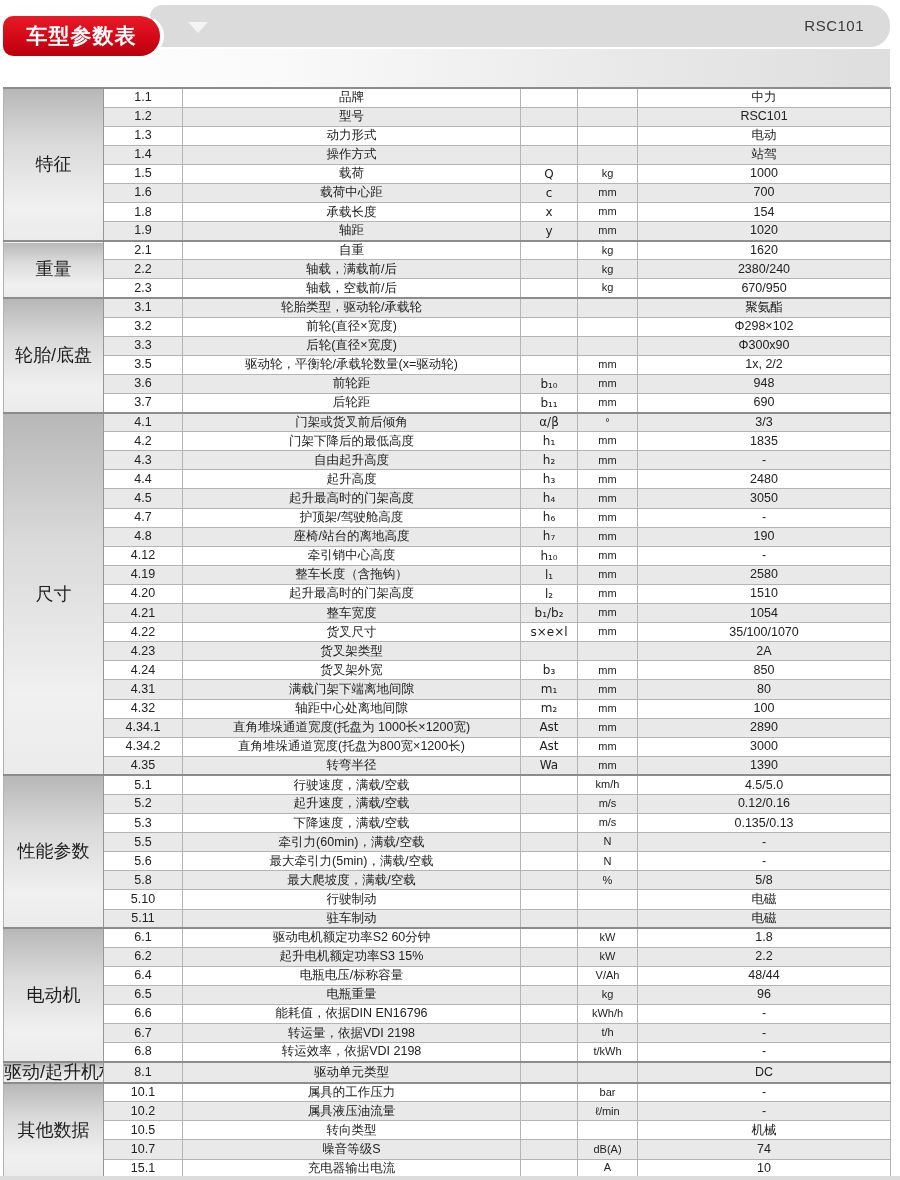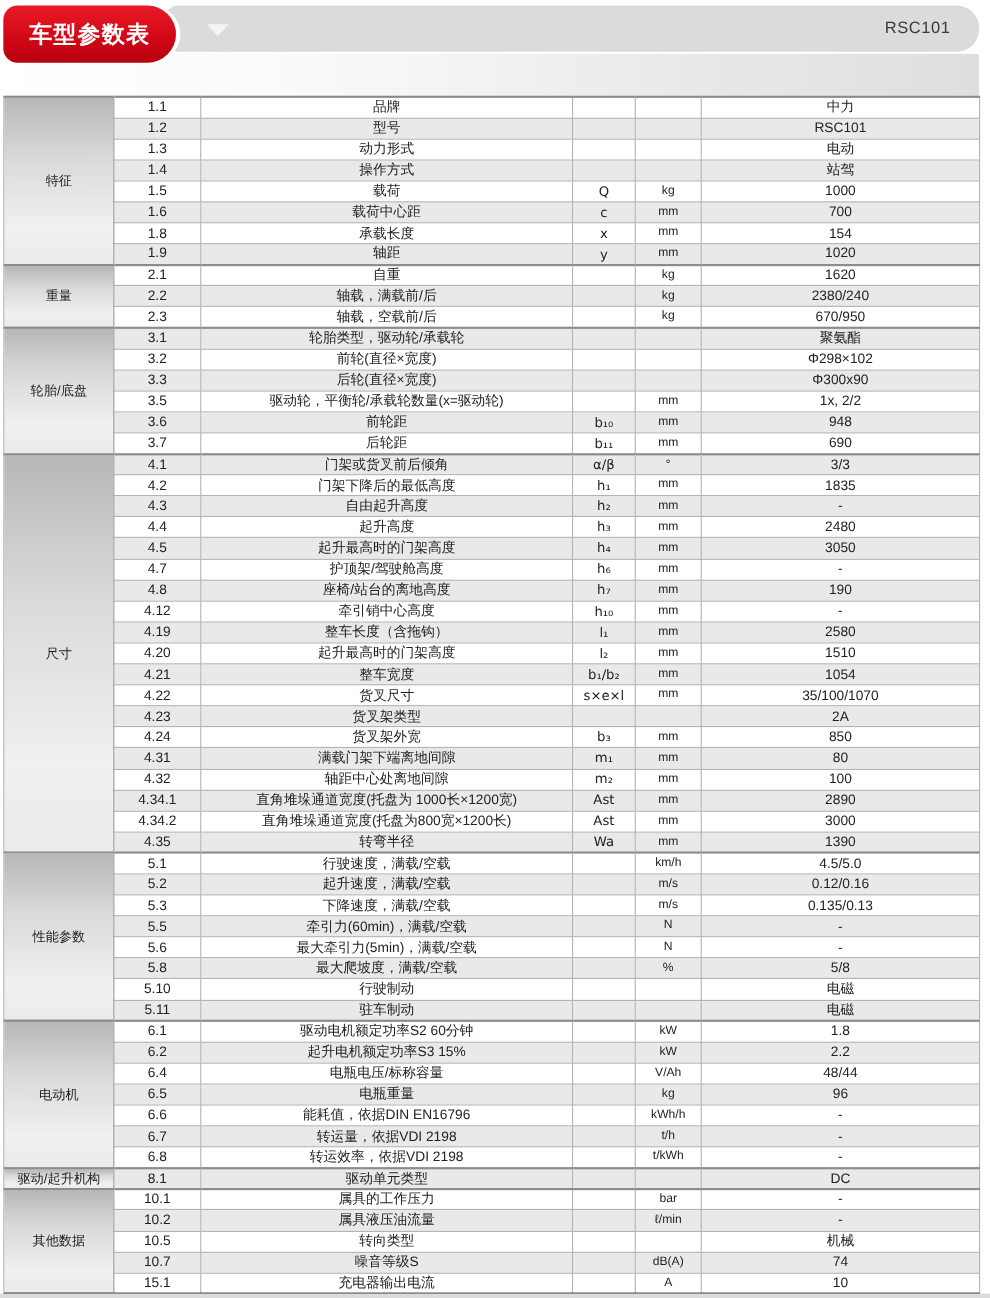--- a/index.html
+++ b/index.html
@@ -16,21 +16,21 @@
   }
   .dropdown-arrow{
     position:absolute;left:38px;top:17px;width:0;height:0;
     border-left:10px solid transparent;border-right:10px solid transparent;
     border-top:11px solid #f4f4f4;
   }
   .model-label{
     position:absolute;right:26px;top:12px;font-size:15px;color:#3a3a3a;letter-spacing:.5px;
   }
   .header-badge{
-    position:absolute;left:3px;top:5px;width:157px;height:52px;z-index:2;
+    position:absolute;left:3px;top:16px;width:157px;height:40px;z-index:2;
     background:linear-gradient(180deg,#e81a28 0%,#d30816 55%,#b80010 100%);
     border-radius:13px 26px 26px 13px;
     box-shadow:4px 0 0 #ffffff;
     display:flex;align-items:center;justify-content:center;
   }
   .badge-label{color:#ffffff;font-size:21px;font-weight:bold;letter-spacing:1px;}
   .top-band{
     position:absolute;left:0;top:49px;width:890px;height:38px;
     background:linear-gradient(90deg,#ffffff 0%,#fafafa 30%,#e7e7e7 75%,#dedede 100%);
   }
@@ -43,21 +43,21 @@
   }
   table.spec tr{height:19.1px;}
   table.spec td{
     border:1px solid #b4b4b4;padding:0;text-align:center;
     line-height:1.05;white-space:nowrap;overflow:hidden;
   }
   tr.stripe td{background:#e9e9e9;}
   tr.sec td{border-top:2px solid #8c8c8c;}
   td.cat{
     background:linear-gradient(180deg,#b7b7b7 0%,#d9d9d9 35%,#f0f0f0 78%,#ebebeb 100%) !important;
-    font-size:12px;color:#1e1e1e;border-right:1px solid #969696 !important;
+    font-size:18px;color:#1e1e1e;border-right:1px solid #969696 !important;
   }
   td.c-desc{text-align:left;padding-left:18px;}
   td.c-sym{font-family:"DejaVu Sans","Liberation Sans",sans-serif;font-size:12px;}
   td.c-unit{font-size:11px;}
   .bottom-strip{position:absolute;left:0;top:1176px;width:900px;height:4px;background:#dcdcdc;}
 </style>
 </head>
 <body>
 
 <div class="header-bar">

